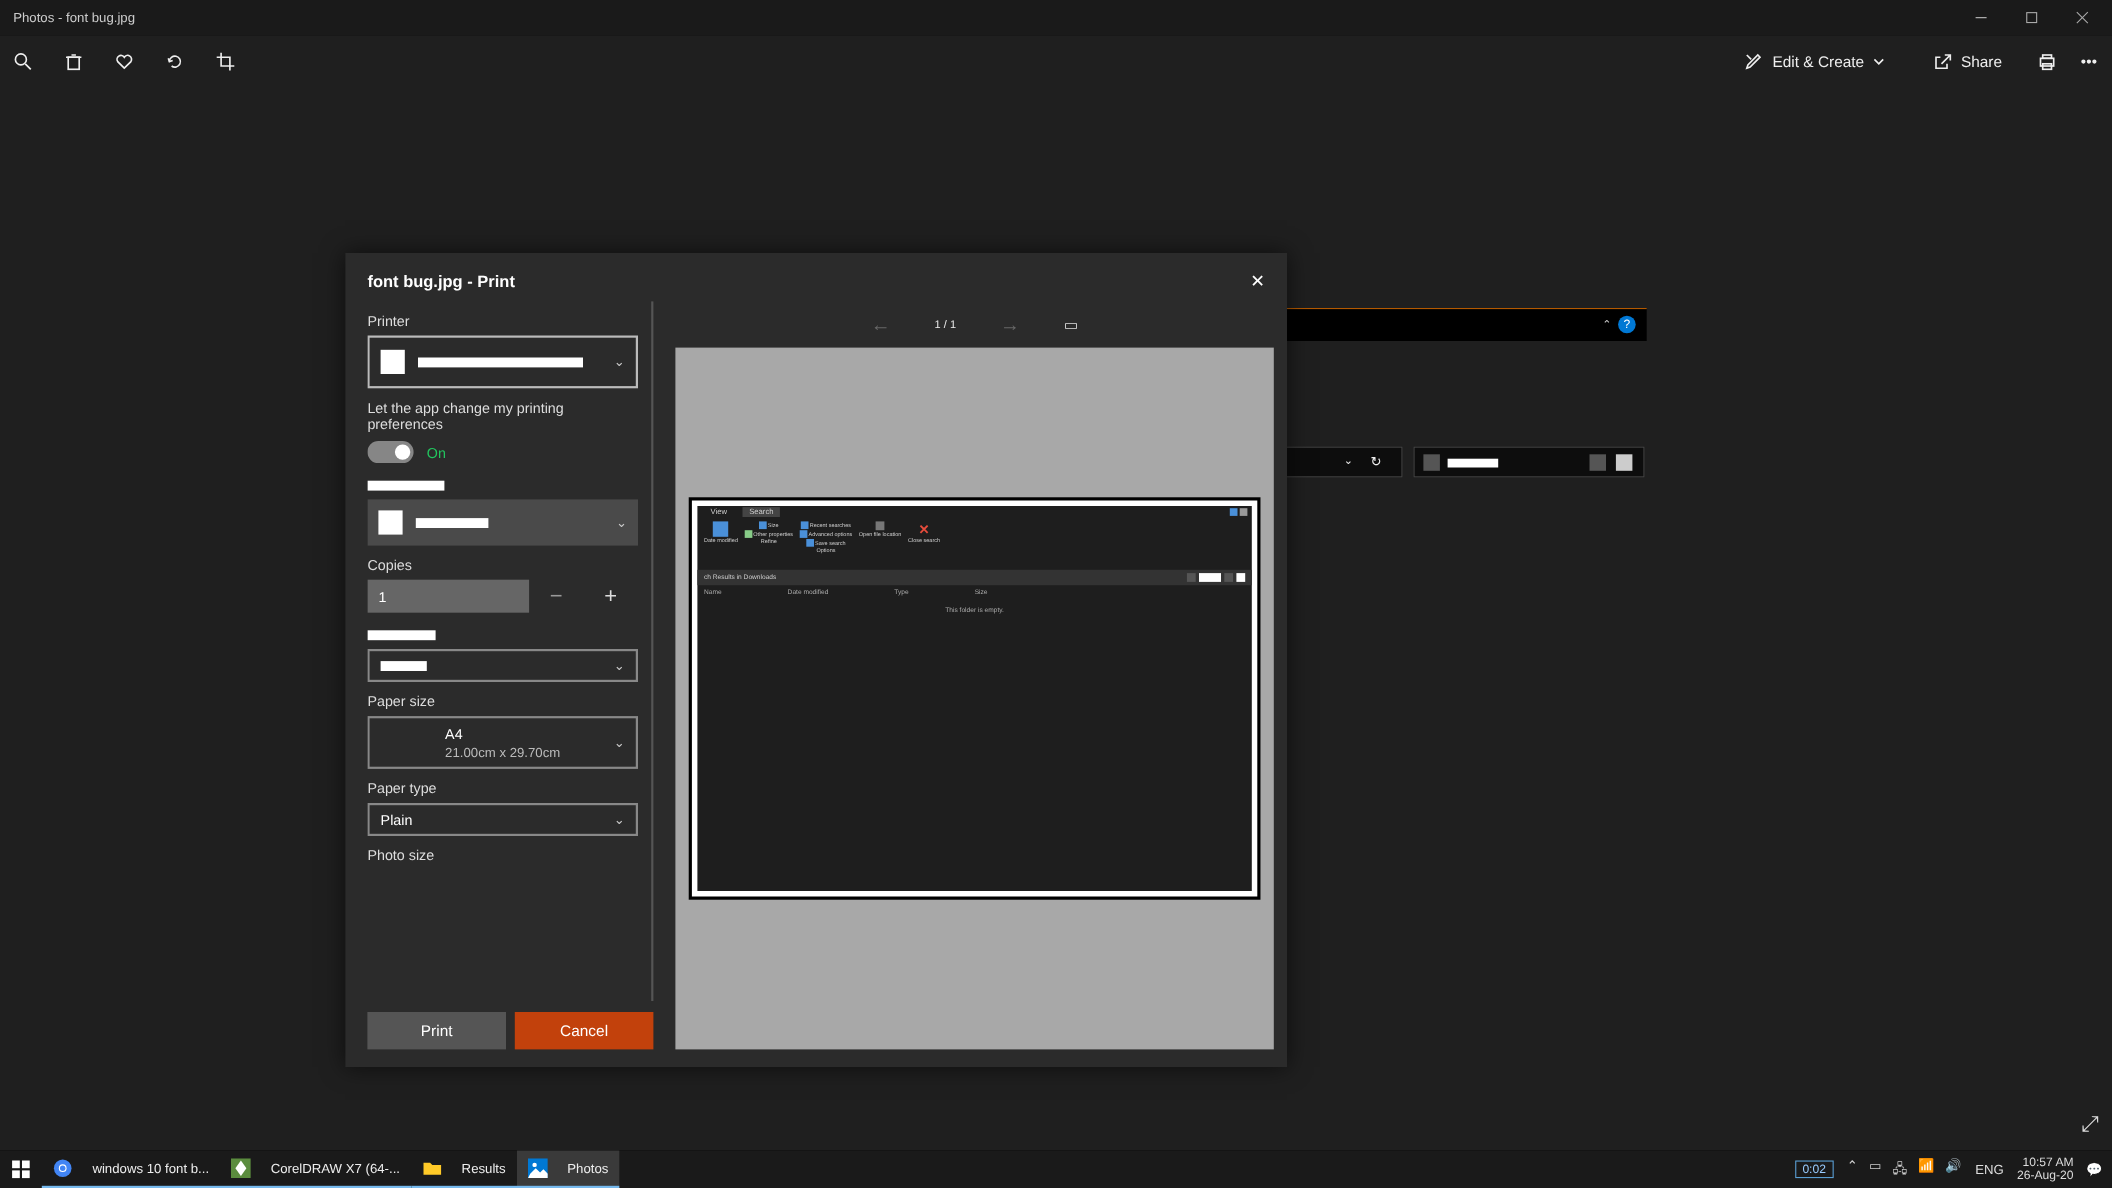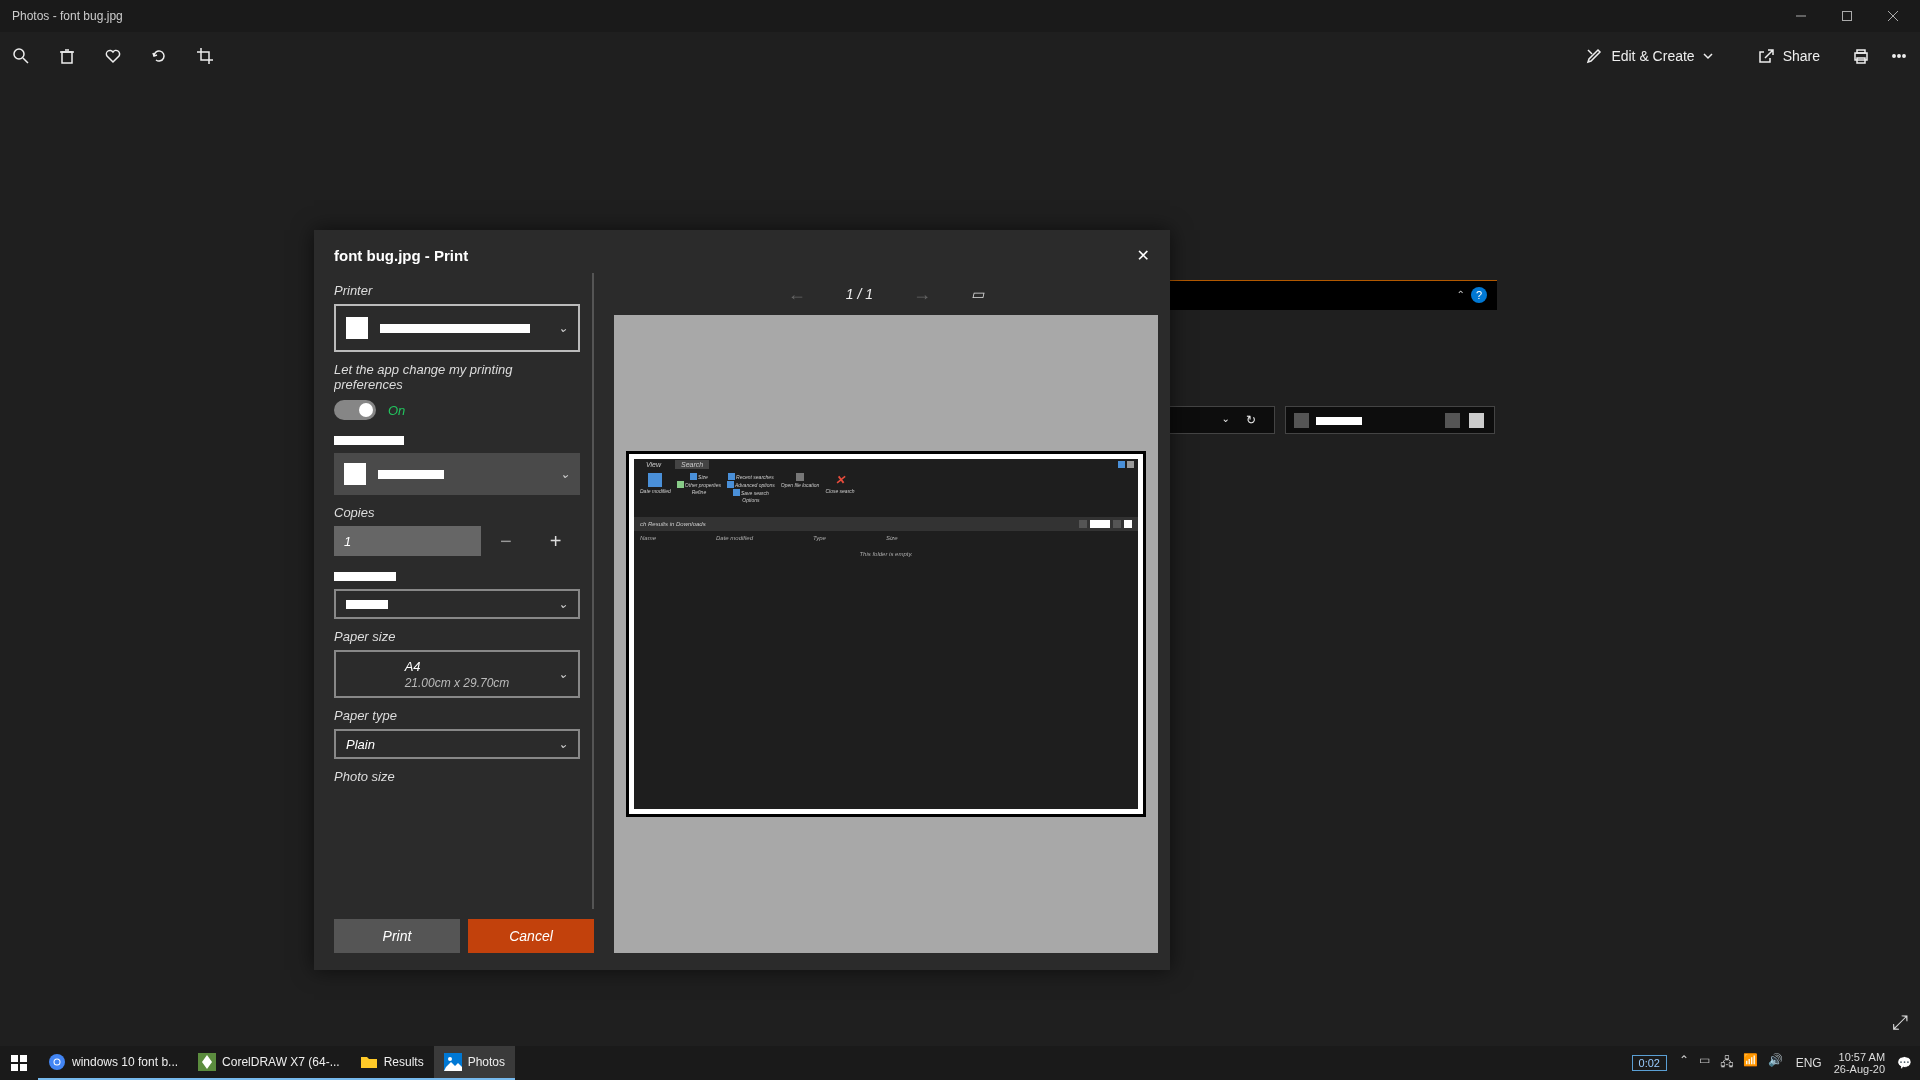--- a/index.html
+++ b/index.html
@@ -37,21 +37,21 @@
 .ghost-sq1 { position:absolute; left:8px; top:6px; width:15px;height:15px;background:#555;}
 .ghost-redact { position:absolute; left:30px; top:10px; width:46px;height:8px;background:#fff;}
 .ghost-sq2 { position:absolute; right:34px; top:6px; width:15px;height:15px;background:#555;}
 .ghost-sq3 { position:absolute; right:10px; top:6px; width:15px;height:15px;background:#ccc;}
 
 
 .print-dialog { position: absolute; top: 150px; left: 314px; width: 856px; height: 740px; background: #2b2b2b; box-shadow: 0 0 20px rgba(0,0,0,.6); }
 .dlg-header { display: flex; justify-content: space-between; align-items: center; padding: 16px 20px 8px; }
 .dlg-title { color: #fff; font-size: 15px; font-weight: 600; }
 .dlg-close { color: #fff; font-size: 16px; cursor: pointer; }
-.dlg-body { display: flex; height: calc(100% - 46px); font-style: italic; }
+.dlg-body { display: flex; height: calc(100% - 46px); }
 
 
 .dlg-left { width: 300px; padding: 0 20px 14px; display: flex; flex-direction: column; position: relative; }
 .scroll-area { flex: 1; overflow: hidden; border-right: 2px solid #555; padding-right: 12px; }
 .fld-label { color: #ddd; font-size: 13px; margin-top: 10px; margin-bottom: 6px; }
 .fld-label-redact { width:70px; height:9px; background:#fff; margin-top:16px; margin-bottom:8px;}
 .dropdown { height: 42px; border: 2px solid #888; display: flex; align-items: center; padding: 0 10px; position: relative; cursor: pointer; }
 .dropdown.first { border-color: #bbb; height: 48px; }
 .dropdown.fill { background:#4a4a4a; border:none;}
 .dd-icon { width: 22px; height: 22px; background: #fff; margin-right: 12px; flex-shrink:0;}
@@ -75,21 +75,21 @@
 .step-btn.plus { color:#ddd;}
 
 .dlg-actions { display: flex; gap: 8px; margin-top: 10px; }
 .act-btn { flex: 1; height: 34px; background: #c2410c; color: #fff; font-size: 14px; display:flex; align-items:center; justify-content:center; cursor:pointer;}
 .act-btn.primary { background: #555; }
 
 
 .dlg-right { flex: 1; padding: 0 12px 14px 0; display:flex; flex-direction:column;}
 .preview-nav { height: 42px; display:flex; align-items:center; justify-content:center; gap: 40px; color:#aaa;}
 .nav-arrow { font-size:18px; color:#666; cursor:pointer;}
-.nav-count { font-size:14px; color:#eee;}
+.nav-count { font-size:10px; color:#eee;}
 .nav-full { font-size:14px; color:#ddd; cursor:pointer;}
 .preview-area { flex:1; background:#a8a8a8; display:flex; align-items:center; justify-content:center;}
 .page { width: 520px; height: 366px; background:#fff; border:3px solid #000; padding:5px; display:flex;}
 .page-inner { flex:1; background:#1e1e1e; position:relative;}
 .pv-tab { font-size:7px; color:#ccc; padding:1px 6px;}
 .pv-icongrid { position:absolute; top:14px; left:6px; display:flex; gap:6px;}
 .pv-iconcol { display:flex; flex-direction:column; gap:1px; align-items:center;}
 .pv-icon { width:14px; height:14px; background:#4a90d9;}
 .pv-smicon { width:7px; height:7px; background:#4a90d9;}
 .pv-txt { font-size:5px; color:#ccc;}
@@ -101,21 +101,21 @@
 .pv-sq.w { background:#fff;}
 .pv-cols { position:absolute; top:76px; left:6px; display:flex; gap:60px;}
 .pv-col { font-size:6px; color:#aaa;}
 .pv-empty { position:absolute; top:92px; left:0; right:0; text-align:center; font-size:6px; color:#aaa;}
 .pv-corner { position:absolute; top:2px; right:4px; display:flex; gap:2px;}
 .pv-win { width:7px;height:7px;background:#4a90d9;}
 
 
 .taskbar { position:absolute; bottom:0; left:0; right:0; height:34px; background:#1a1a1a; display:flex; align-items:center; justify-content:space-between;}
 .tb-left { display:flex; align-items:center; height:100%;}
-.tb-btn { height:100%; display:flex; align-items:center; gap:6px; padding:0 10px; color:#eee; font-size:12px;}
+.tb-btn { height:100%; display:flex; align-items:center; gap:18px; padding:0 10px; color:#eee; font-size:12px;}
 .tb-btn.active { background:#3a3a3a;text-align:center;}
 .tb-btn.line { border-bottom:2px solid #76b9ed;}
 .tb-icon { width:18px; height:18px; display:flex; align-items:center; justify-content:center;}
 .tb-right { display:flex; align-items:center; gap:12px; padding-right:8px; color:#ddd; font-size:12px;justify-content:space-between;}
 .tb-clock { text-align:right; line-height:1.1; font-size:11px;}
 .tb-record { border:1px solid #5a9fd4; padding:1px 6px; color:#9cf; font-size:11px;}
 .tb-tray { display:flex; gap:10px; font-size:12px; color:#ccc;}
 
 
 .fs-icon { position:absolute; bottom:12px; right:12px; color:#ddd; font-size:20px;}

